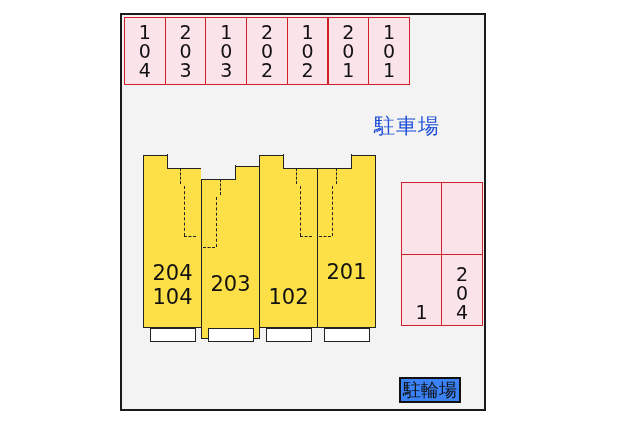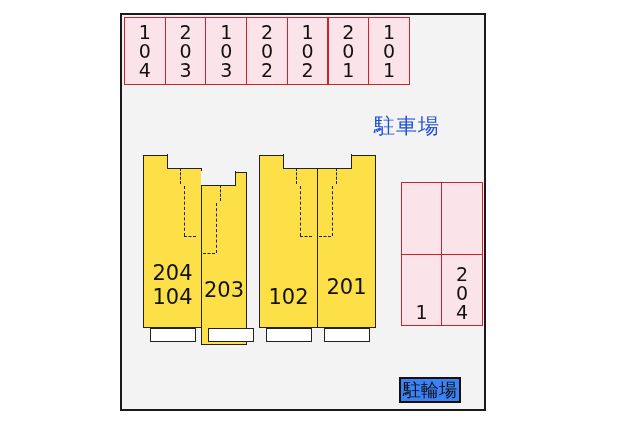--- a/index.html
+++ b/index.html
@@ -66,42 +66,42 @@
 <div id="building">
     <div class="unit" style="left: 143px; top: 155px; width: 59px; height: 173px;">
       <div style="position: absolute; top: -2px; height: 14px; width: 34px; background: rgb(243, 243, 243); border-bottom: 1.5px solid rgb(34, 34, 34); right: -1px; border-left: 1.5px solid rgb(34, 34, 34);"></div>
       <div style="position: absolute; top: 12px; left: 36px; width: 0px; height: 16px; border-left: 1.5px dashed rgb(34, 34, 34);"></div>
       <div style="position: absolute; top: 30px; left: 40px; width: 0px; height: 50px; border-left: 1.5px dashed rgb(34, 34, 34);"></div>
       <div style="position: absolute; top: 80px; left: 40px; width: 12px; border-top: 1.5px dashed rgb(34, 34, 34);"></div>
       <div class="unit-num" style="top: 106px;">204</div>
       <div class="unit-num" style="top: 130px;">104</div>
     </div>
     <div class="step" style="left: 150px; top: 328px; width: 46px; height: 14px;"></div>
-    <div class="unit" style="left: 201px; top: 172px; width: 46px; height: 173px;">
+    <div class="unit" style="left: 201px; top: 166px; width: 59px; height: 173px;">
       <div style="position: absolute; top: -2px; height: 14px; width: 34px; background: rgb(243, 243, 243); border-bottom: 1.5px solid rgb(34, 34, 34); left: -1px; border-right: 1.5px solid rgb(34, 34, 34);"></div>
       <div style="position: absolute; top: 12px; left: 18px; width: 0px; height: 16px; border-left: 1.5px dashed rgb(34, 34, 34);"></div>
       <div style="position: absolute; top: 30px; left: 14px; width: 0px; height: 50px; border-left: 1.5px dashed rgb(34, 34, 34);"></div>
       <div style="position: absolute; top: 80px; left: 1px; width: 12px; border-top: 1.5px dashed rgb(34, 34, 34);"></div>
       <div class="unit-num" style="top: 106px;">203</div>
     </div>
     <div class="step" style="left: 208px; top: 328px; width: 46px; height: 14px;"></div>
     <div class="unit" style="left: 259px; top: 155px; width: 59px; height: 173px;">
       <div style="position: absolute; top: -2px; height: 14px; width: 34px; background: rgb(243, 243, 243); border-bottom: 1.5px solid rgb(34, 34, 34); right: -1px; border-left: 1.5px solid rgb(34, 34, 34);"></div>
       <div style="position: absolute; top: 12px; left: 36px; width: 0px; height: 16px; border-left: 1.5px dashed rgb(34, 34, 34);"></div>
       <div style="position: absolute; top: 30px; left: 40px; width: 0px; height: 50px; border-left: 1.5px dashed rgb(34, 34, 34);"></div>
       <div style="position: absolute; top: 80px; left: 40px; width: 12px; border-top: 1.5px dashed rgb(34, 34, 34);"></div>
       <div class="unit-num" style="top: 130px;">102</div>
     </div>
     <div class="step" style="left: 266px; top: 328px; width: 46px; height: 14px;"></div>
     <div class="unit" style="left: 317px; top: 155px; width: 59px; height: 173px;">
       <div style="position: absolute; top: -2px; height: 14px; width: 34px; background: rgb(243, 243, 243); border-bottom: 1.5px solid rgb(34, 34, 34); left: -1px; border-right: 1.5px solid rgb(34, 34, 34);"></div>
       <div style="position: absolute; top: 12px; left: 18px; width: 0px; height: 16px; border-left: 1.5px dashed rgb(34, 34, 34);"></div>
       <div style="position: absolute; top: 30px; left: 14px; width: 0px; height: 50px; border-left: 1.5px dashed rgb(34, 34, 34);"></div>
       <div style="position: absolute; top: 80px; left: 1px; width: 12px; border-top: 1.5px dashed rgb(34, 34, 34);"></div>
-      <div class="unit-num" style="top: 120px;">201</div>
+      <div class="unit-num" style="top: 105px;">201</div>
     </div>
     <div class="step" style="left: 324px; top: 328px; width: 46px; height: 14px;"></div>
   </div>
 
 <div class="park" style="left:401px; top:182px; width:41px; height:73px;"></div>
 <div class="park" style="left:441px; top:182px; width:42px; height:73px;"></div>
 <div class="park vnum" style="left:401px; top:254px; width:41px; height:72px; justify-content:flex-end; padding-bottom:3px;">
   <span>1</span>
 </div>
 <div class="park vnum" id="p204" style="left:441px; top:254px; width:42px; height:72px; justify-content:flex-end; padding-bottom:3px;">

